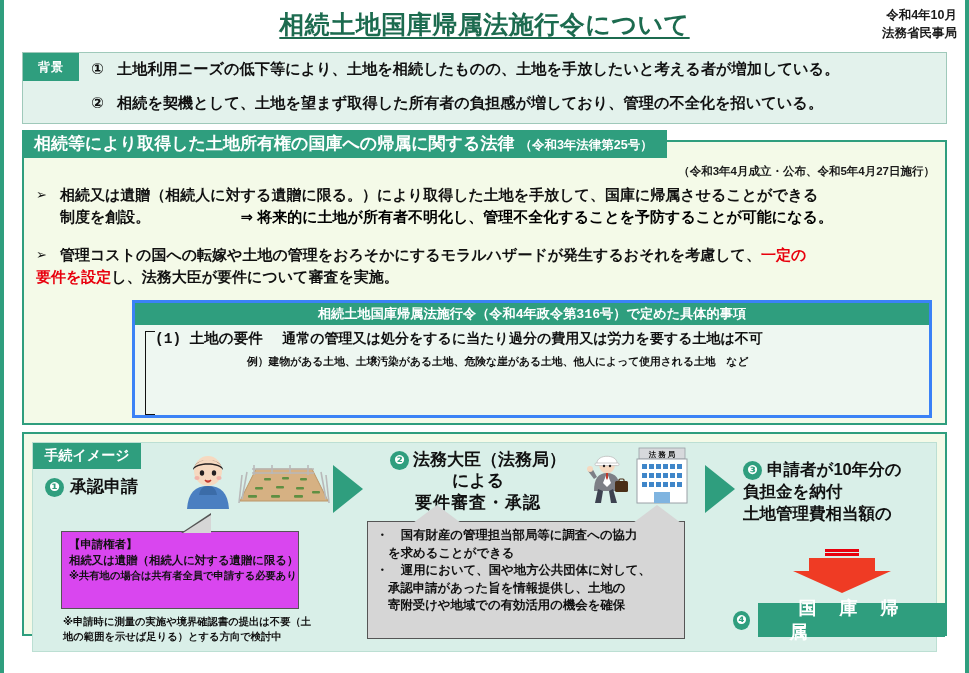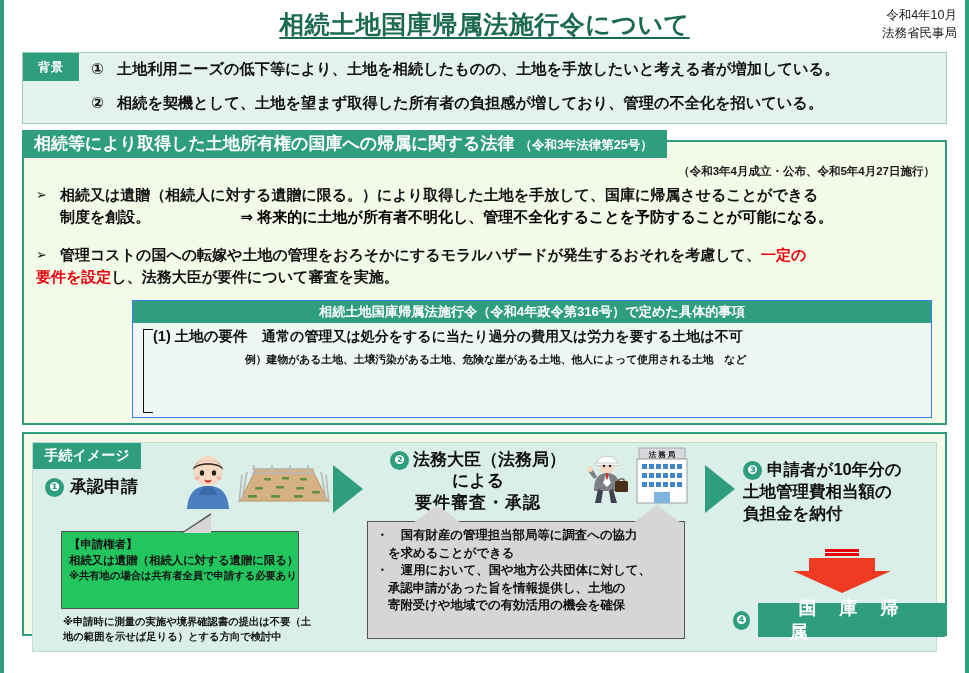--- a/index.html
+++ b/index.html
@@ -46,21 +46,21 @@
     text-underline-offset: 4px;
     text-decoration-thickness: 2px;
   }
   #header-meta {
     position: absolute;
     right: 12px; top: 6px;
     text-align: right;
     font-size: 12.5px;
     line-height: 1.45;
     color: #1a1a1a;
-    font-weight: 400;
+    font-weight: 700;
   }
 
   
   #bg-band {
     position: absolute;
     left: 22px; top: 52px;
     width: 925px;
     height: 72px;
     box-sizing: border-box;
     background: #e3f2ec;
@@ -166,22 +166,23 @@
   }
   .indent-arrow { margin-left: 86px; }
 
   
   #spec-panel {
     position: absolute;
     left: 108px; top: 158px;
     width: 800px;
     height: 118px;
     box-sizing: border-box;
-    border: 1px solid #3b82f6;
+    border: 3px solid #3b82f6;
     background: #eef7f1;
+    font-family: Liberation Mono, monospace;
   }
   #spec-header {
     position: absolute;
     left: 0; top: 0;
     width: 100%;
     height: 22px;
     background: #2f9e7e;
     color: #ffffff;
     font-size: 13.2px;
     font-weight: bold;
@@ -296,21 +297,21 @@
     left: 205px; top: 18px;
     width: 92px; height: 46px;
   }
 
   #callout-1 {
     position: absolute;
     left: 28px; top: 88px;
     width: 238px;
     height: 78px;
     box-sizing: border-box;
-    background: #22c55e;
+    background: #d946ef;
     border: 1.5px solid #555;
     padding: 5px 7px;
   }
   #callout-1-tail {
     position: absolute;
     left: 150px; top: 72px;
     width: 0; height: 0;
     border-left: 28px solid transparent;
     border-bottom: 18px solid #d6d6d6;
     z-index: 3;
@@ -655,22 +656,22 @@
         <div class="c2-line c2-cont">承認申請があった旨を情報提供し、土地の</div>
         <div class="c2-line c2-cont">寄附受けや地域での有効活用の機会を確保</div>
       </div>
 
       <div class="flow-arrow" id="arrow-2"></div>
 
       <div id="step3-title">
         <div>
           <span class="circ-num">❸</span><span>申請者が10年分の</span>
         </div>
+        <div id="step3-line3">負担金を納付</div>
         <div>土地管理費相当額の</div>
-        <div id="step3-line3">負担金を納付</div>
       </div>
 
       <svg id="red-down-arrow" viewBox="0 0 102 44">
         <rect x="34" y="0" width="34" height="3" fill="#e8000d"></rect>
         <rect x="34" y="4" width="34" height="3" fill="#e8000d"></rect>
         <polygon points="18,9 84,9 84,22 100,22 51,44 2,22 18,22" fill="#ef3b24"></polygon>
       </svg>
 
       <div id="step4-row">
         <span class="circ-num">❹</span>

